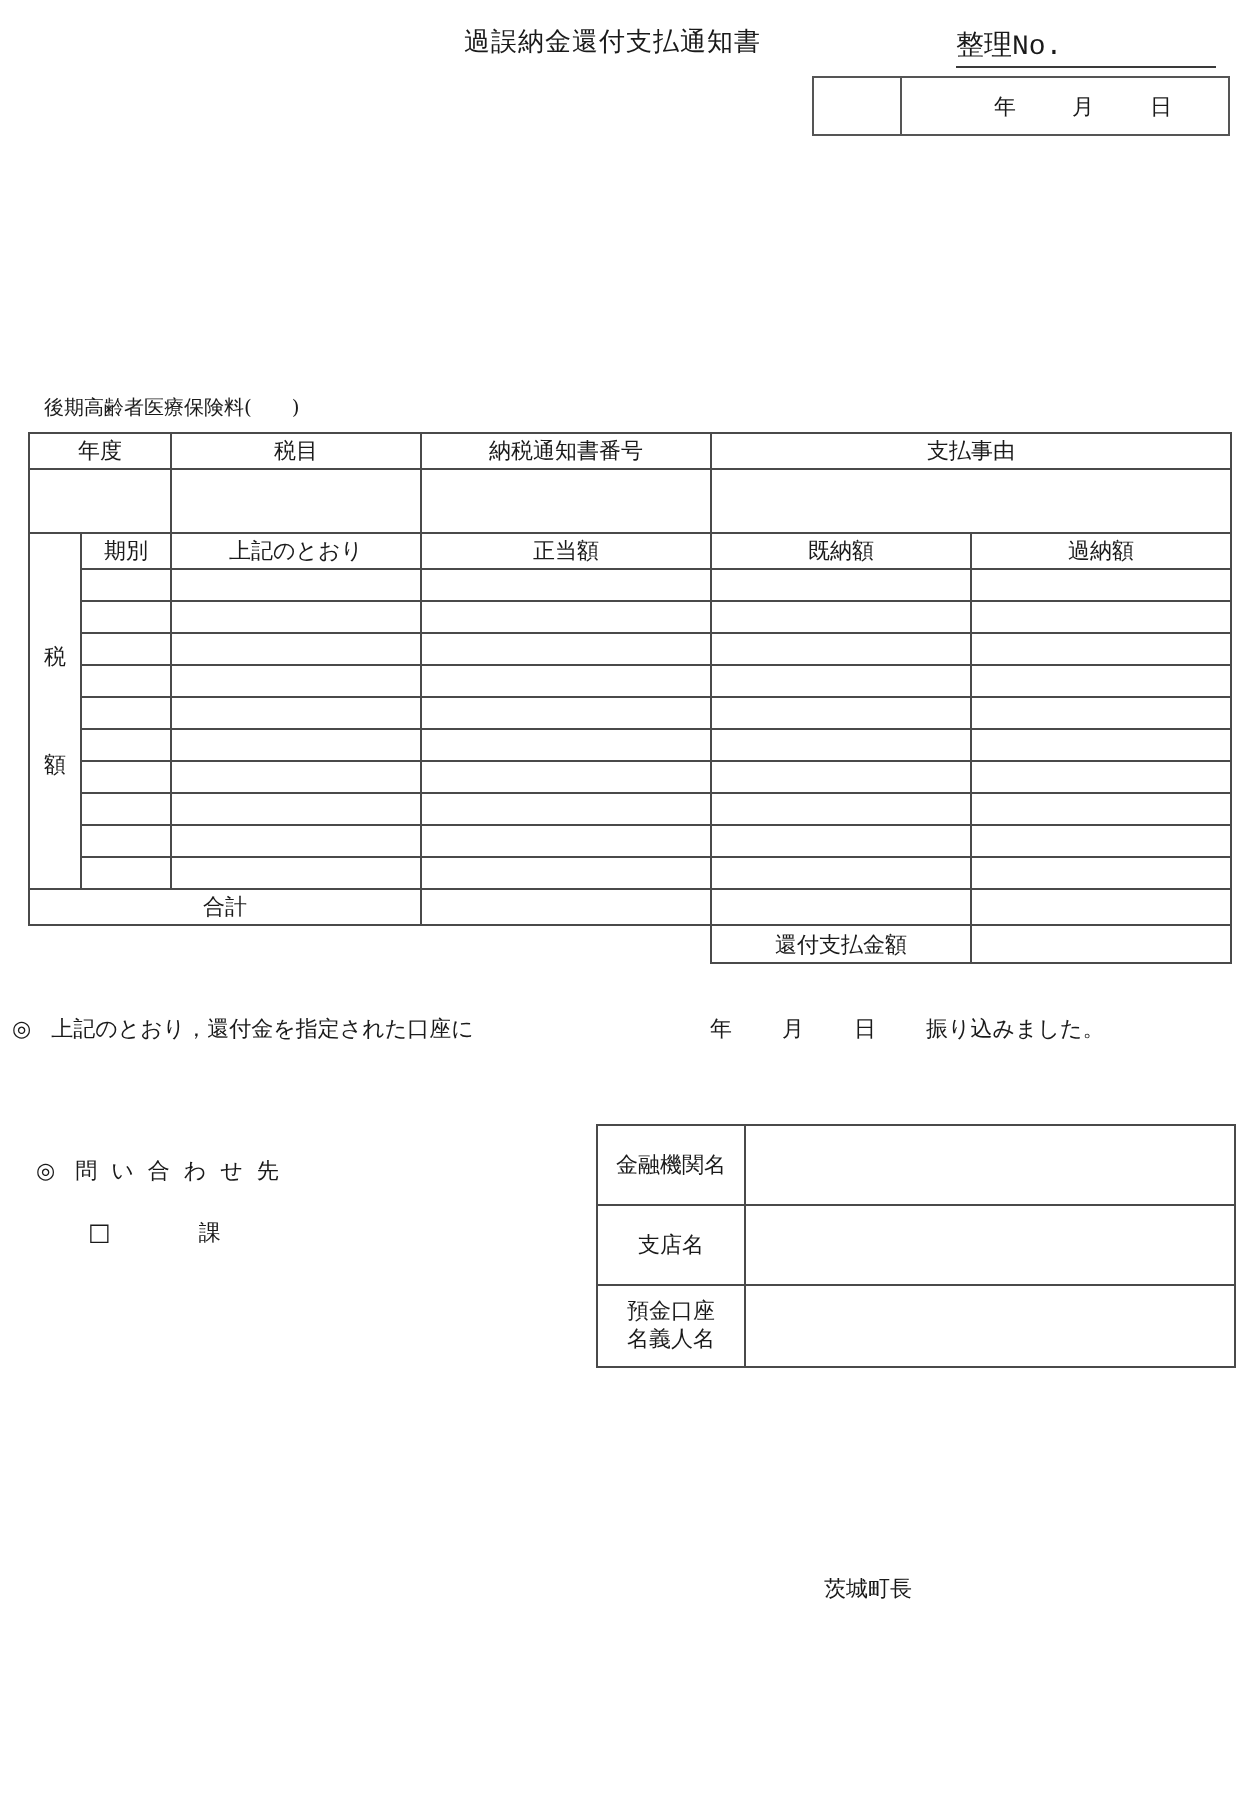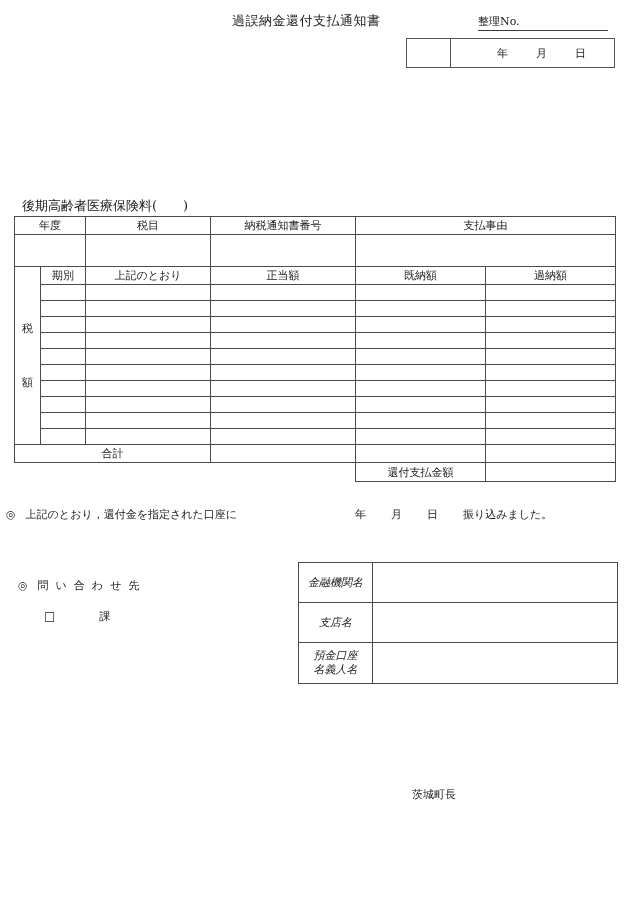--- a/index.html
+++ b/index.html
@@ -34,21 +34,21 @@
   .seiri-wrap {
     position: absolute;
     left: 478px;
     top: 14px;
     width: 130px;
     font-size: 11px;
     border-bottom: 1px solid #3a3a3a;
     padding-bottom: 1px;
     white-space: nowrap;
   }
-  .seiri-label { font-size: 11px; }
+  .seiri-label { font-size: 14px; font-family: Liberation Mono, monospace; }
 
   .date-box {
     position: absolute;
     left: 406px;
     top: 38px;
     width: 209px;
     height: 30px;
     border: 1px solid #555;
     box-sizing: border-box;
     display: flex;
@@ -67,21 +67,21 @@
     padding-left: 18px;
     box-sizing: border-box;
   }
   .date-box .cellB span { margin: 0 14px; }
 
   
   .section-label {
     position: absolute;
     left: 22px;
     top: 197px;
-    font-size: 13px;
+    font-size: 10px;
     white-space: nowrap;
     text-align: right;
   }
 
   
   .main-table {
     position: absolute;
     left: 14px;
     top: 216px;
     width: 601px;
@@ -153,21 +153,20 @@
 
   
   .bank-table {
     position: absolute;
     left: 298px;
     top: 562px;
     width: 320px;
     border-collapse: collapse;
     font-size: 11px;
     table-layout: fixed;
-    font-style: italic;
   }
   .bank-table td {
     border: 1px solid #4a4a4a;
     padding: 0 4px;
     text-align: center;
     vertical-align: middle;
     height: 39px;
   }
   .bank-table td.lbl { width: 65px; }
   .bank-table td.small-blank { width: 64px; }

